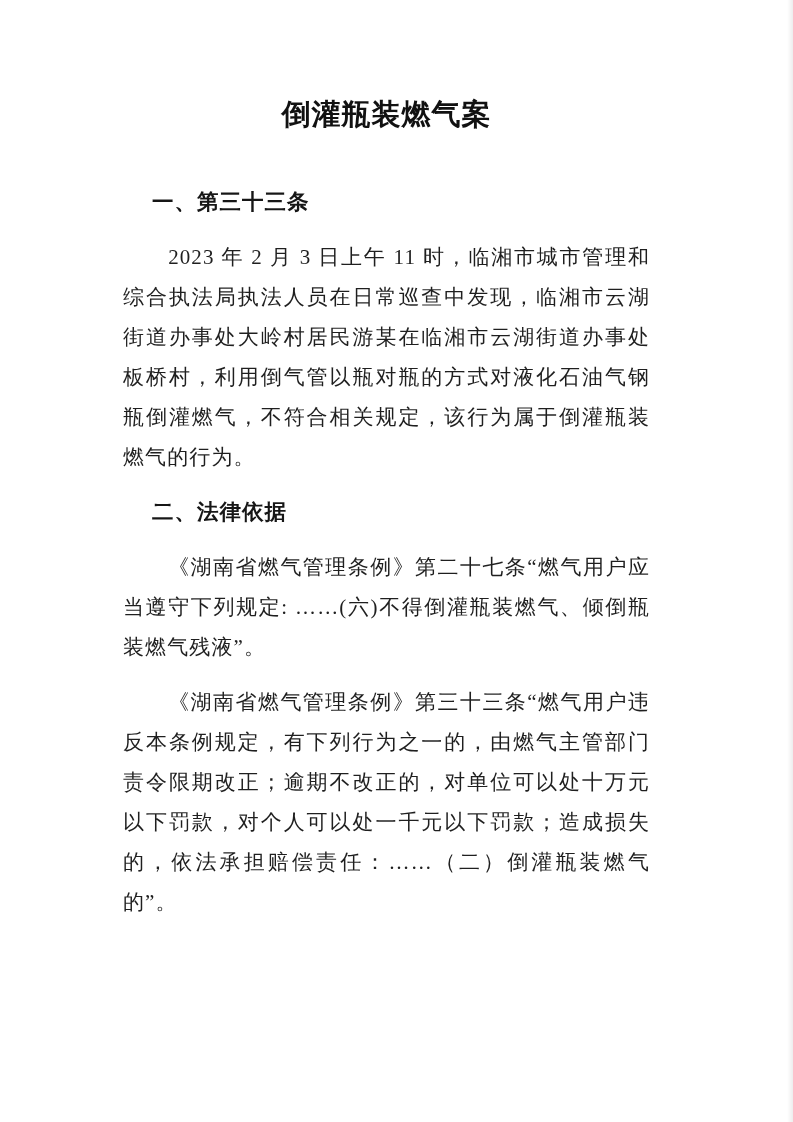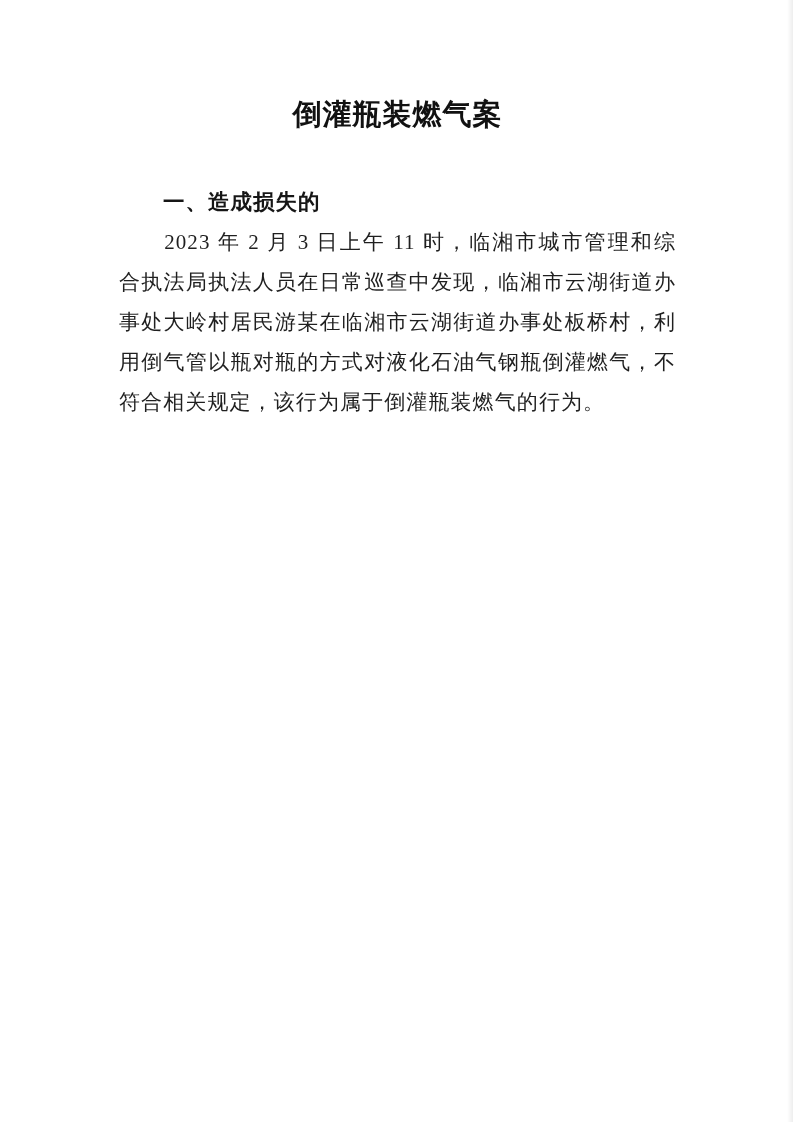--- a/index.html
+++ b/index.html
@@ -23,21 +23,21 @@
       position: absolute;
       top: 0;
       right: 0;
       width: 6px;
       height: 100%;
       background: linear-gradient(to right, rgba(0,0,0,0), rgba(0,0,0,0.07));
       pointer-events: none;
     }
     .content {
       position: absolute;
-      left: 119px;
+      left: 108px;
       top: 93px;
       width: 557px;
     }
     .doc-title {
       margin: 0 0 47px 0;
       font-size: 29px;
       line-height: 42px;
       font-weight: 700;
       text-align: center;
       letter-spacing: 1px;
@@ -47,41 +47,46 @@
       margin: 0;
       font-family: "Liberation Sans", sans-serif;
       font-weight: 700;
       font-size: 21.5px;
       line-height: 40px;
       text-indent: 2.05em;
       letter-spacing: 1px;
       color: #161616;
     }
     .paragraph {
-      margin: 0;
+      margin: 15px;
       font-size: 21px;
       line-height: 40px;
       letter-spacing: 1.1px;
       text-indent: 2.15em;
       text-align: justify;
       text-align-last: left;
       color: #1f1f1f;
     }
   </style>
 </head>
 <body>
 
 <div class="page">
   <div class="content">
 
     <h1 class="doc-title">倒灌瓶装燃气案</h1>
 
     <div class="section">
-      <h2 class="section-heading">一、造成损失的</h2>
+      <h2 class="section-heading">一、第三十三条</h2>
       <p class="paragraph">2023 年 2 月 3 日上午 11 时，临湘市城市管理和综合执法局执法人员在日常巡查中发现，临湘市云湖街道办事处大岭村居民游某在临湘市云湖街道办事处板桥村，利用倒气管以瓶对瓶的方式对液化石油气钢瓶倒灌燃气，不符合相关规定，该行为属于倒灌瓶装燃气的行为。</p>
     </div>
 
+    <div class="section">
+      <h2 class="section-heading">二、法律依据</h2>
+      <p class="paragraph">《湖南省燃气管理条例》第二十七条“燃气用户应当遵守下列规定: ……(六)不得倒灌瓶装燃气、倾倒瓶装燃气残液”。</p>
+      <p class="paragraph">《湖南省燃气管理条例》第三十三条“燃气用户违反本条例规定，有下列行为之一的，由燃气主管部门责令限期改正；逾期不改正的，对单位可以处十万元以下罚款，对个人可以处一千元以下罚款；造成损失的，依法承担赔偿责任：……（二）倒灌瓶装燃气的”。</p>
+    </div>
 
     <div class="section">
     </div>
 
   </div>
 </div>
 
 </body></html>

